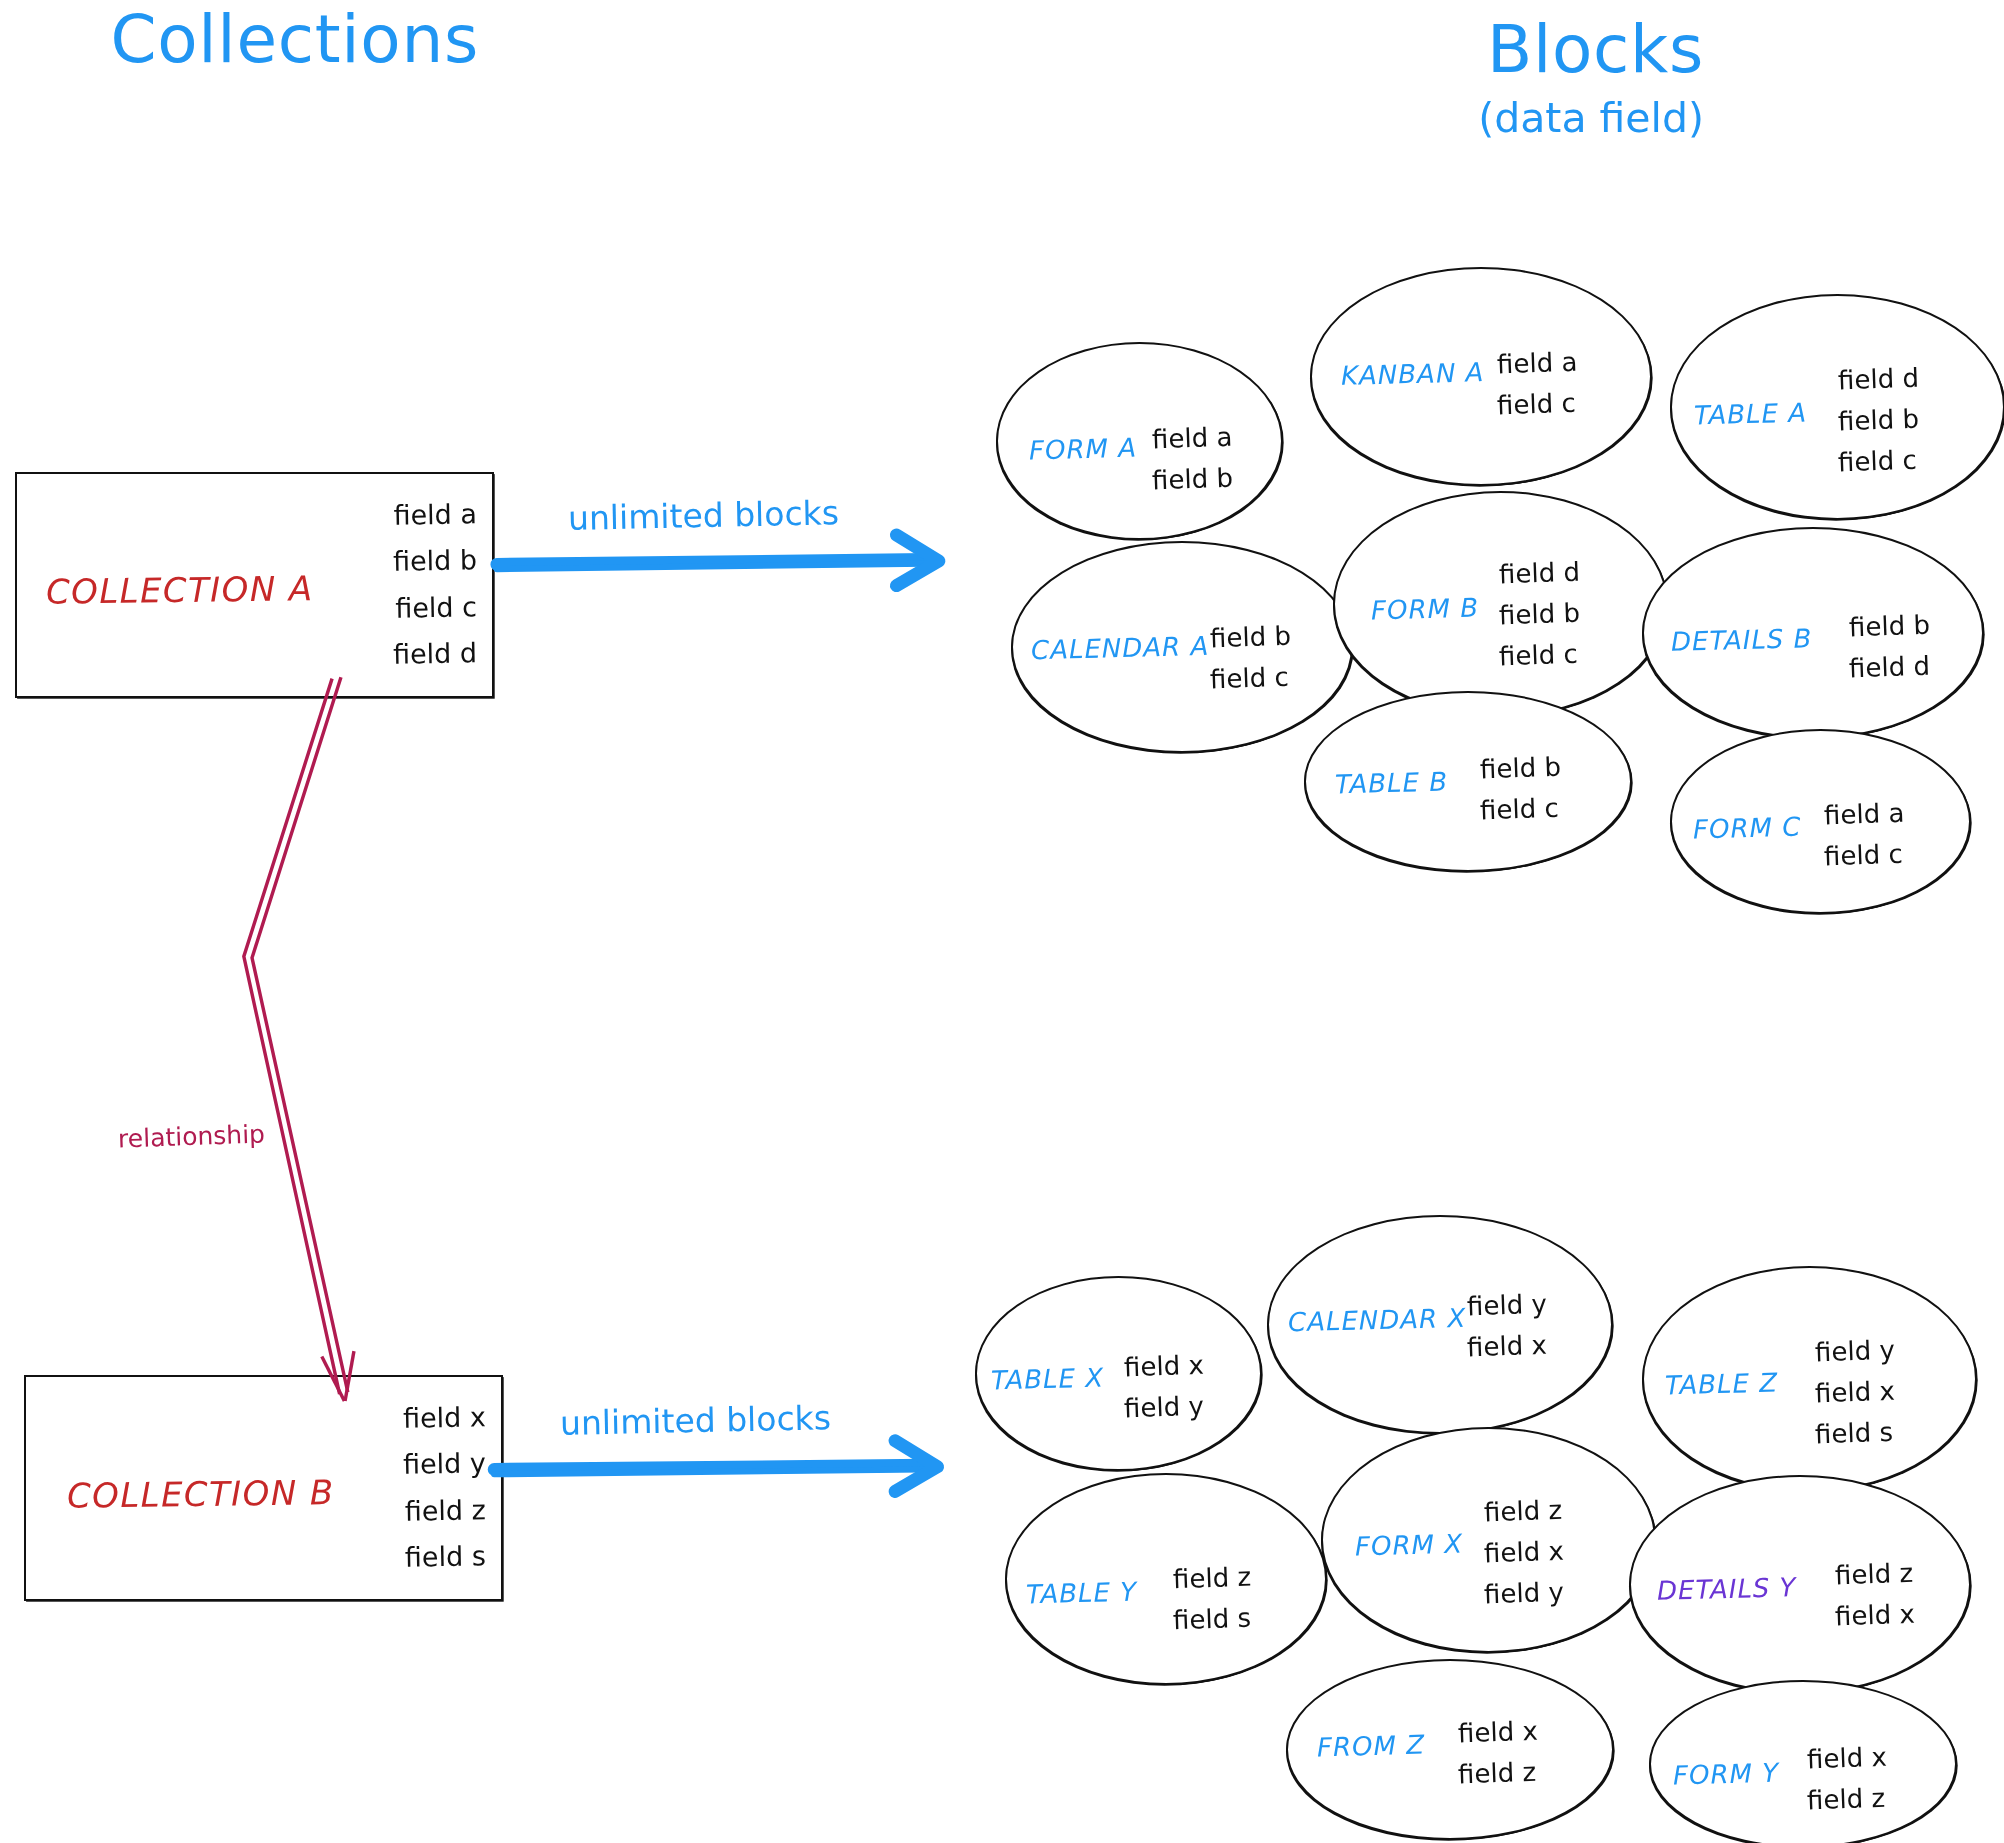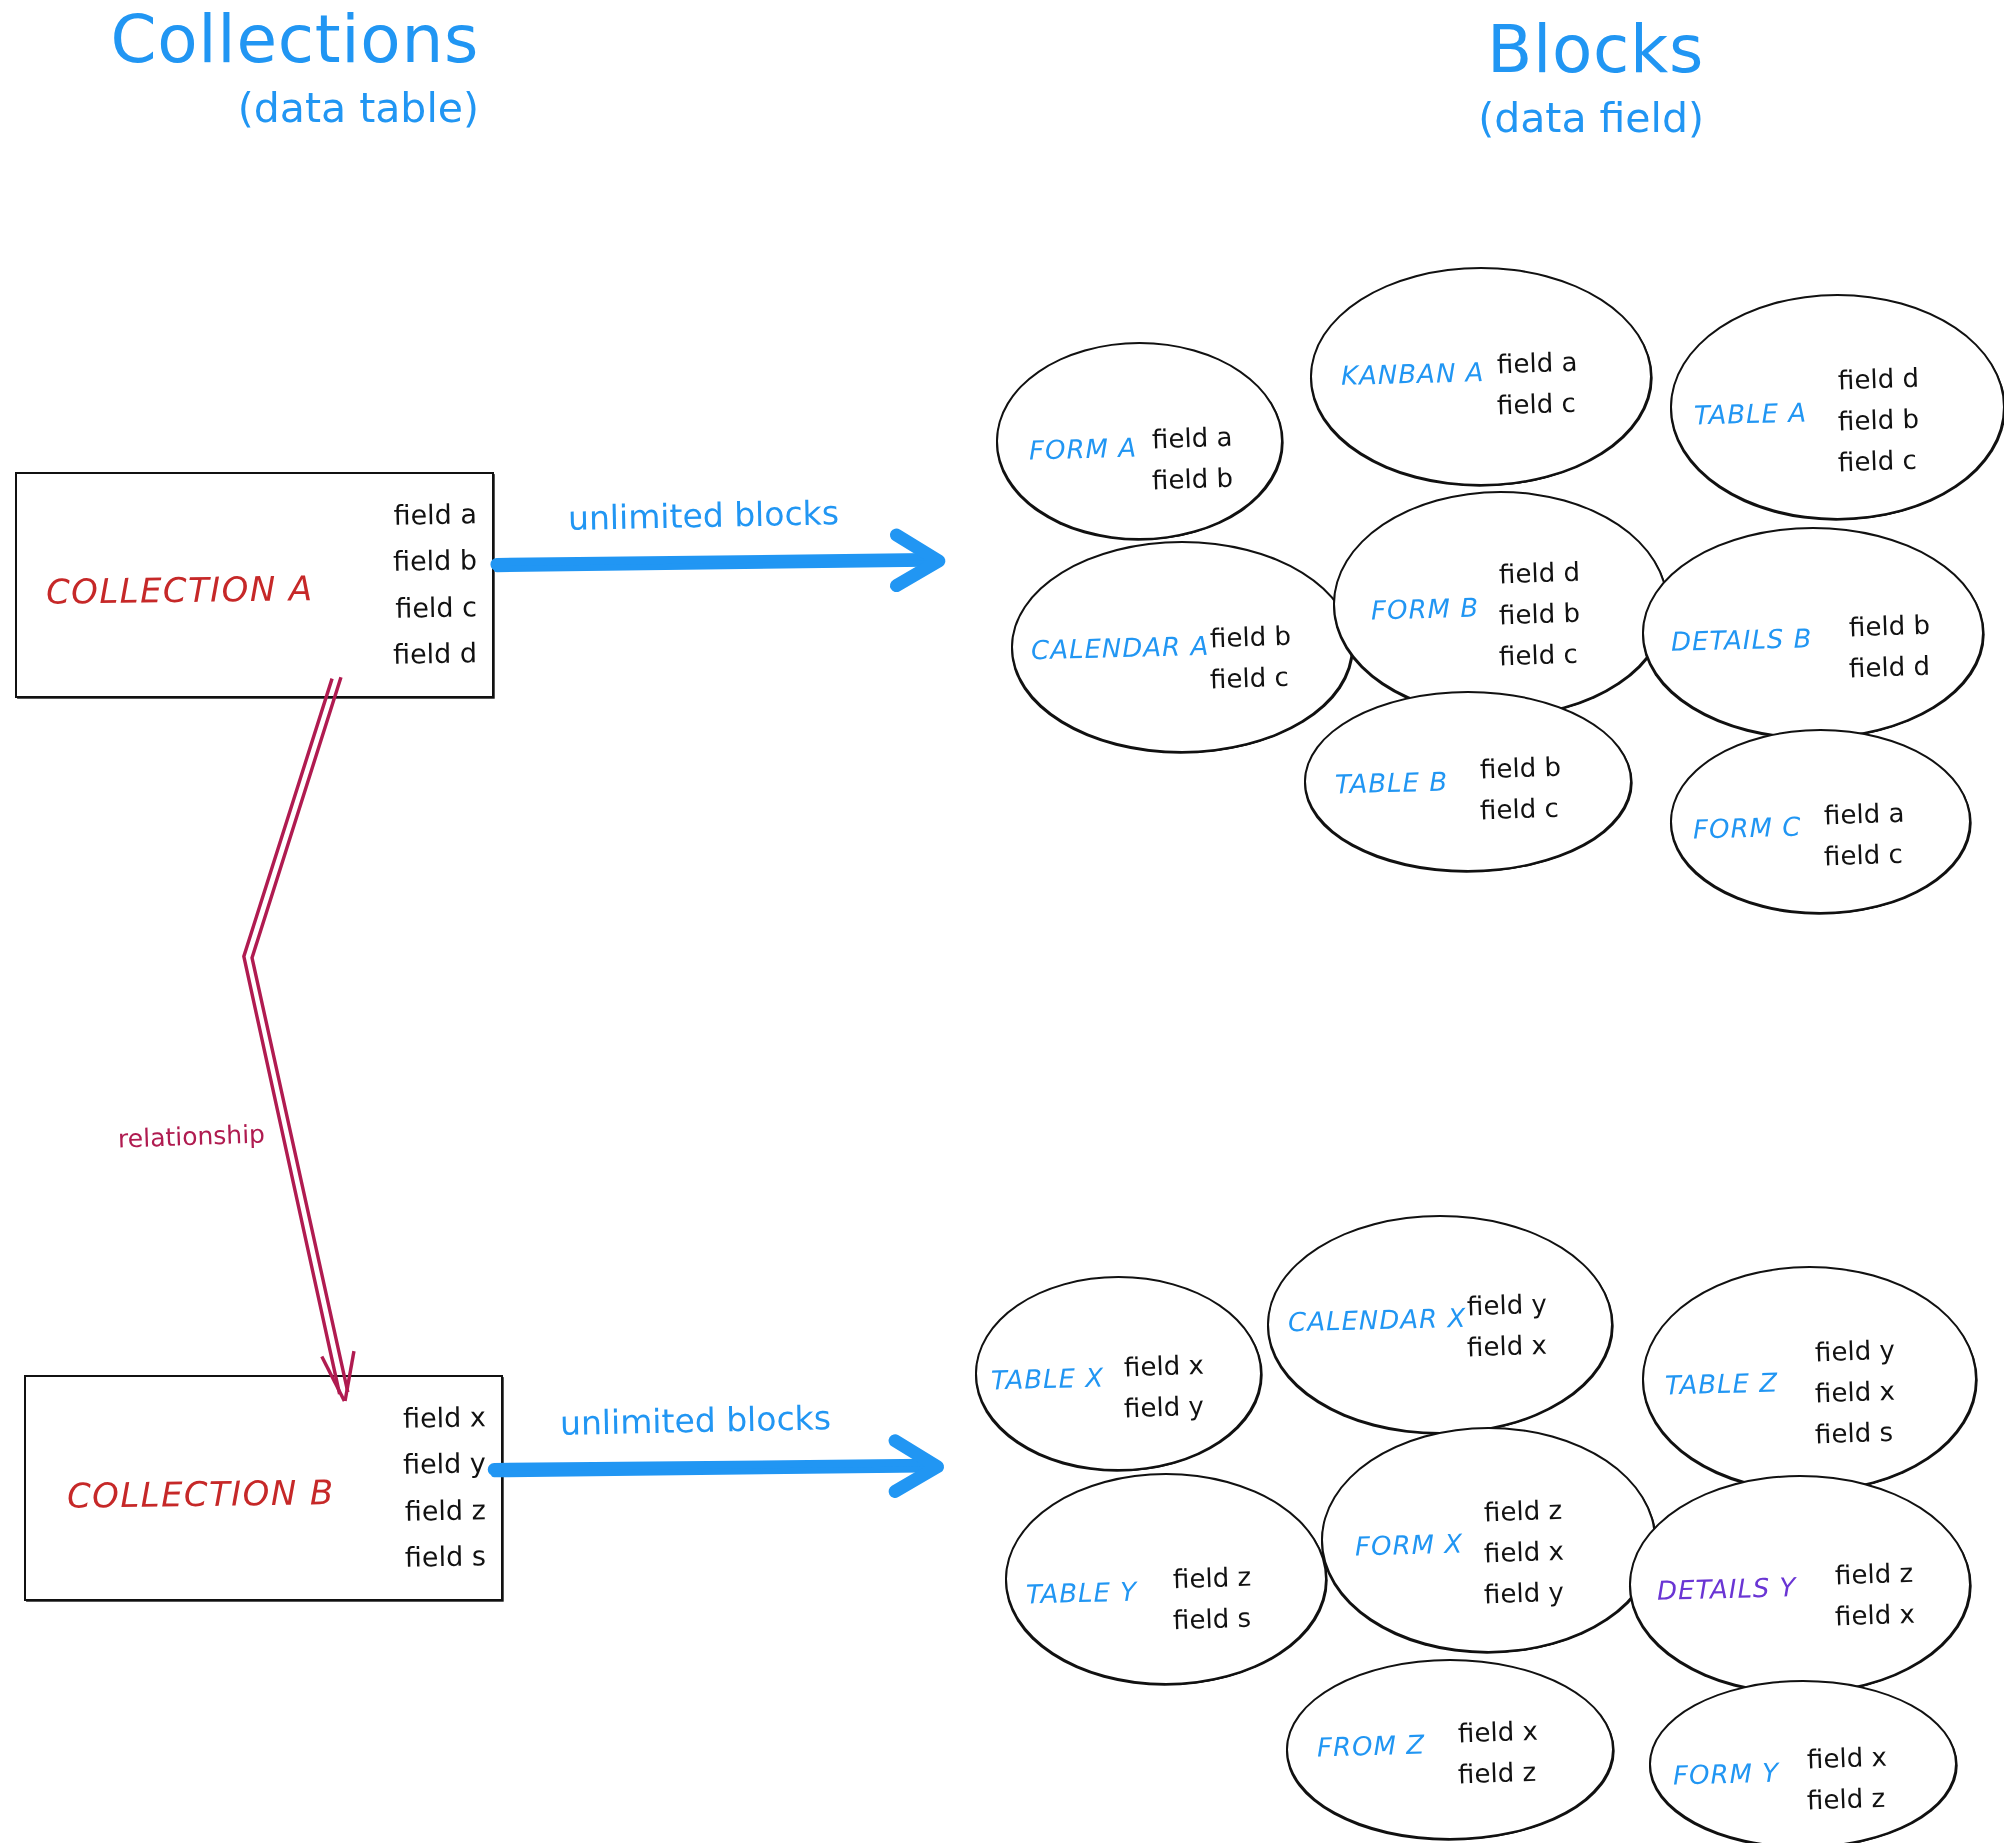--- a/index.html
+++ b/index.html
@@ -132,21 +132,20 @@
   }
   .block-fields div { transform: rotate(-2deg); }
 </style>
 </head>
 <body>
 
 <div id="canvas">
 
   <div class="title-group" id="title-collections">
     <div class="title-main">Collections</div>
-    <div class="title-sub">(data table)</div>
   </div>
 
   <div class="title-group" id="title-blocks">
     <div class="title-main">Blocks</div>
     <div class="title-sub">(data field)</div>
   </div>
 
   <div class="collection-box" id="collection-a">
     <div class="collection-name">COLLECTION A</div>
     <div class="collection-fields">

